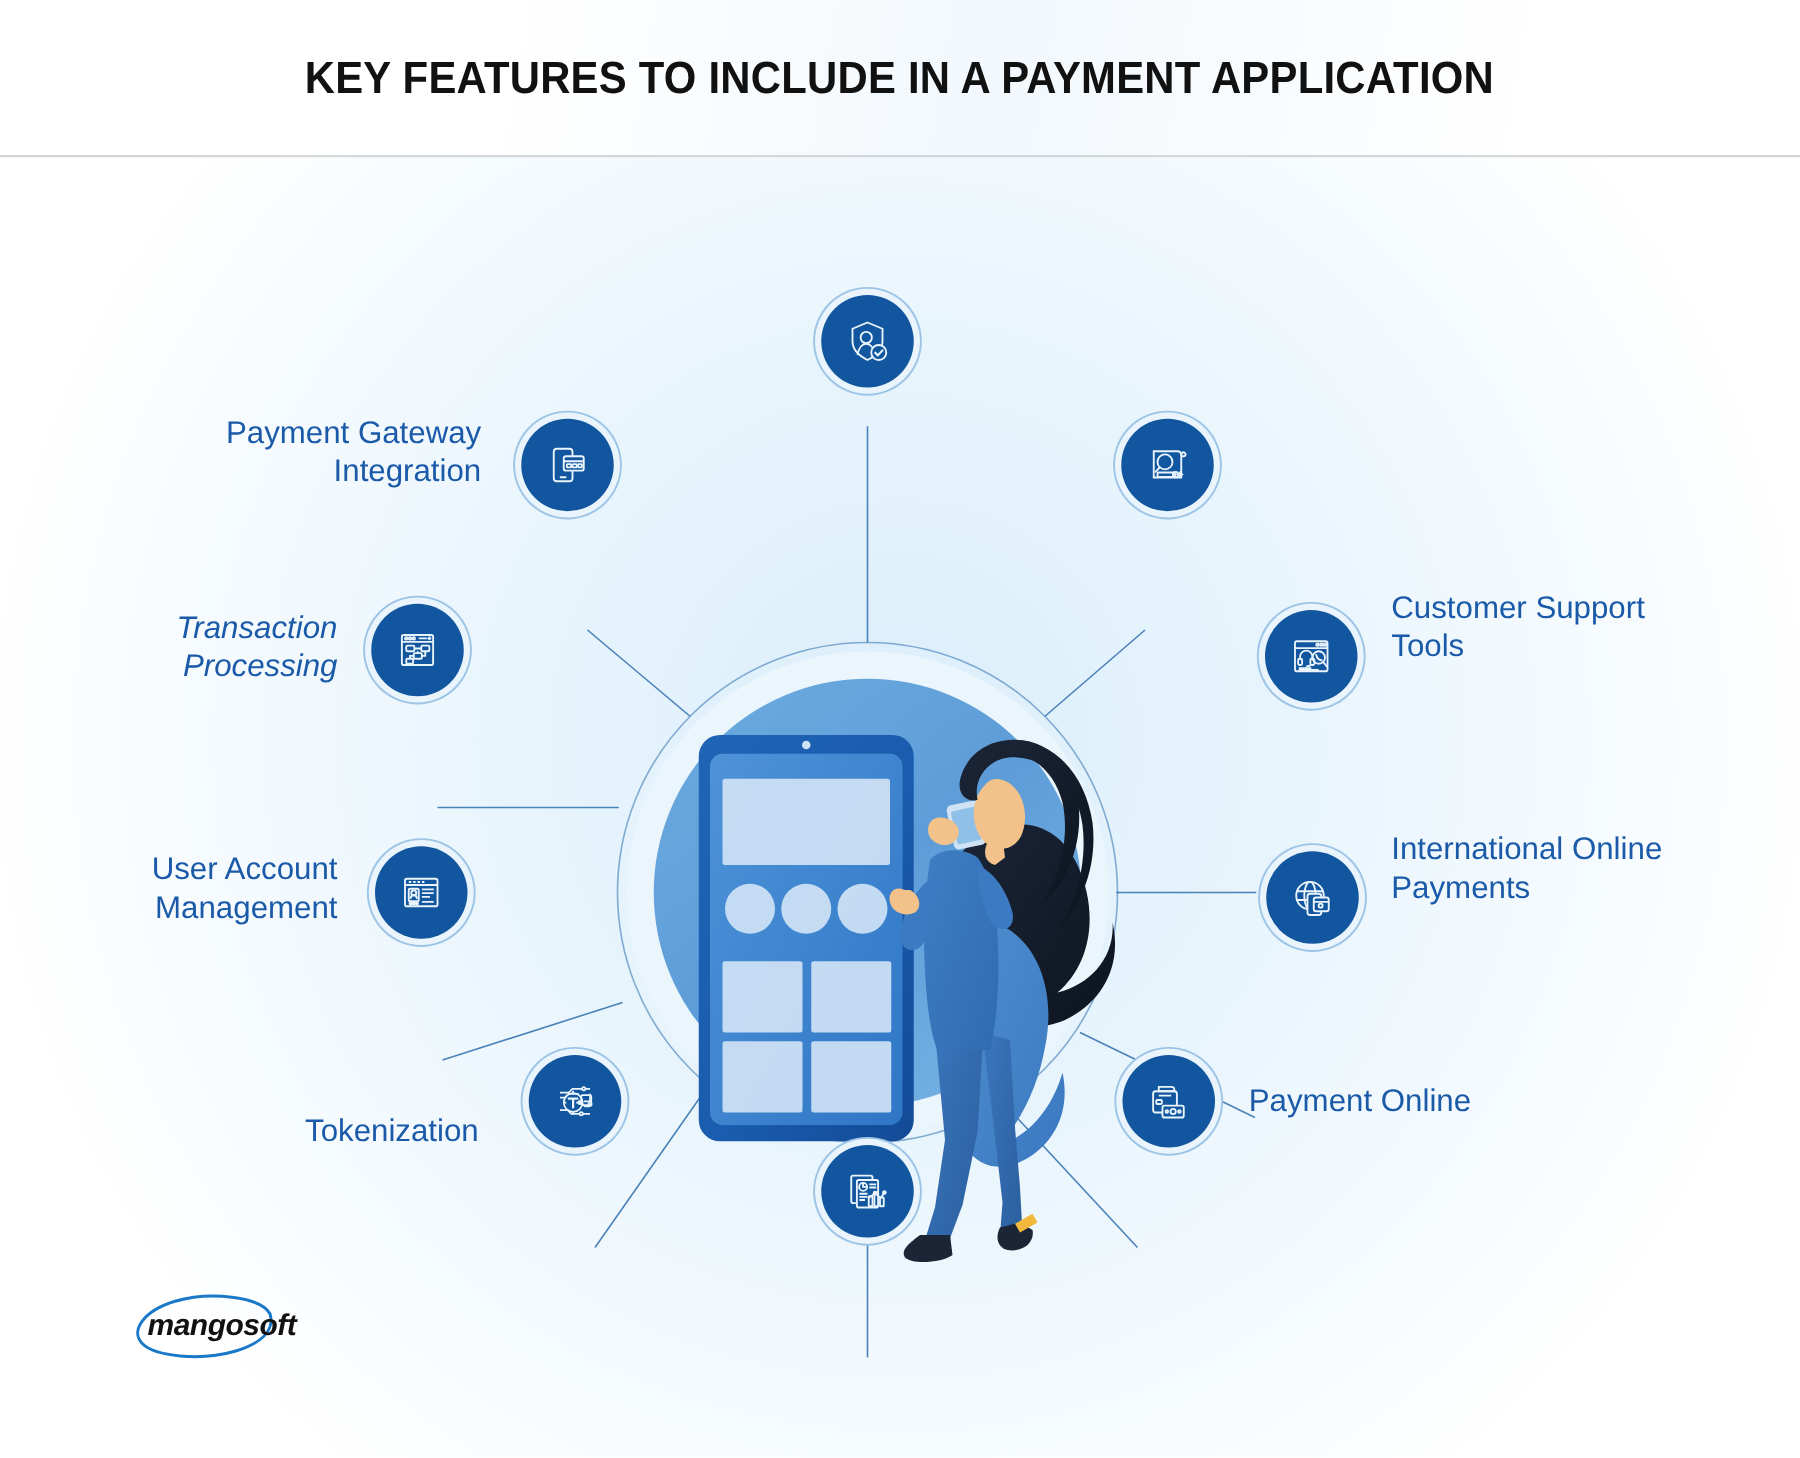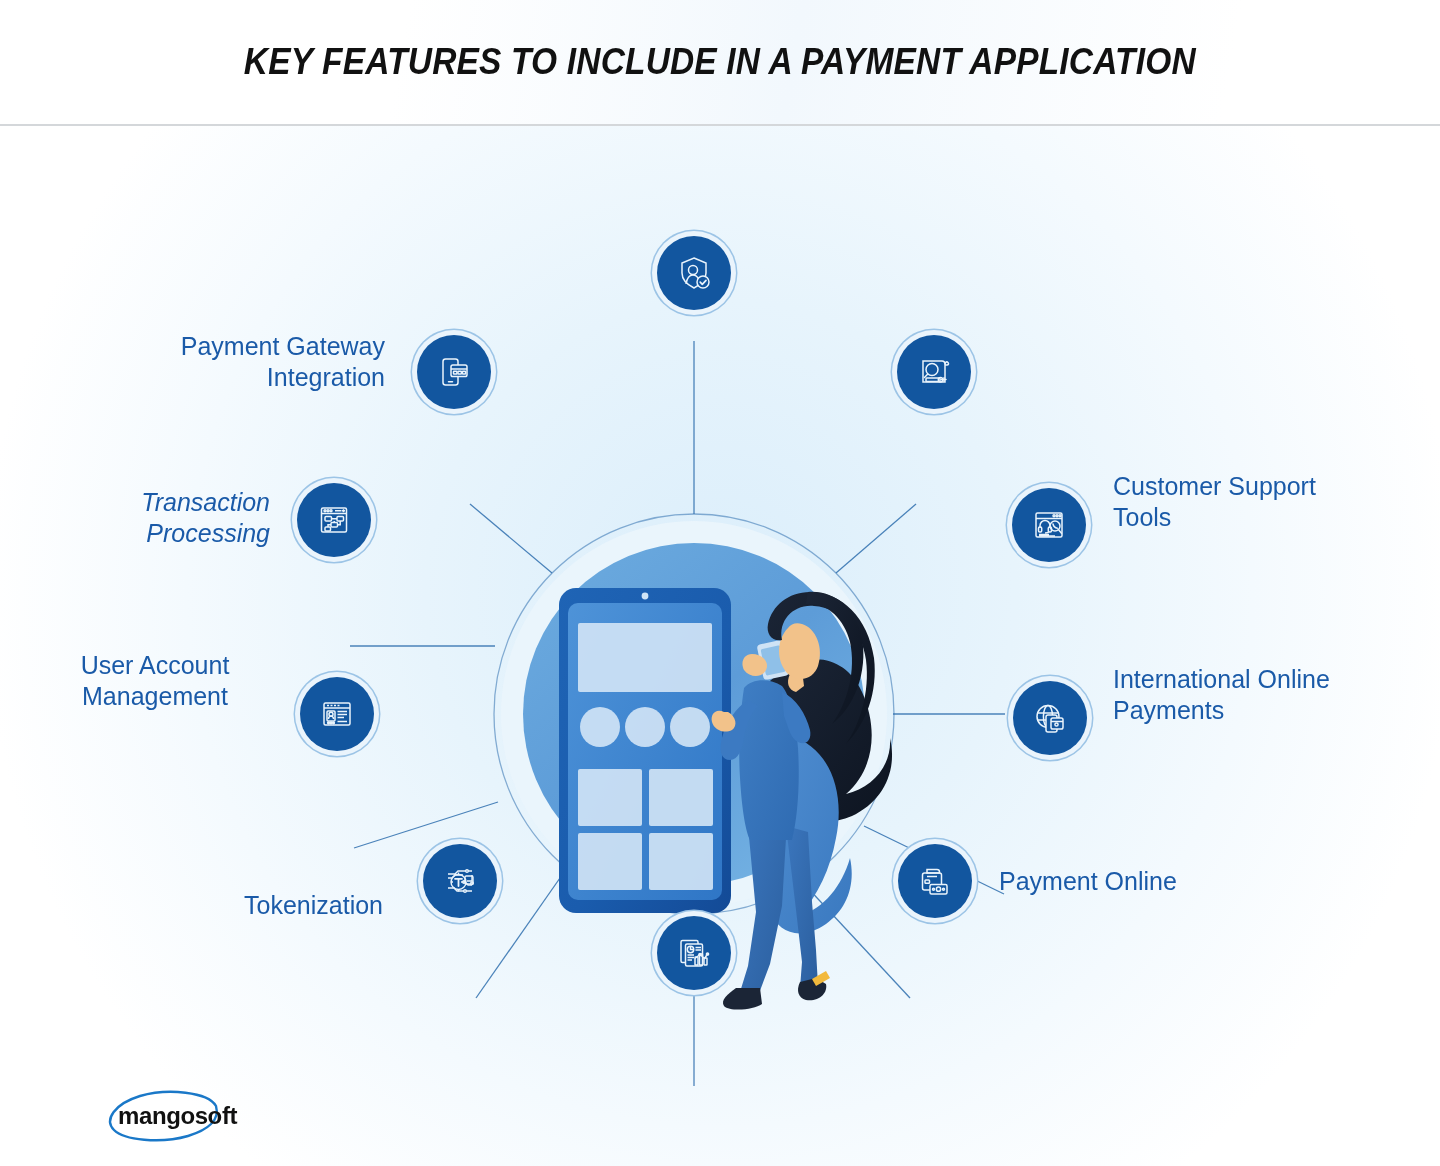--- a/index.html
+++ b/index.html
@@ -8,21 +8,21 @@
     font-family: "Liberation Sans", sans-serif;
     background:#ffffff;
     position:relative;
     overflow:hidden;
   }
 
   
   #header {
     position:absolute; left:0; top:0; width:1440px; height:124px;
     background: linear-gradient(100deg,#ffffff 0%,#ffffff 28%,#f2f8fd 55%,#ffffff 85%,#ffffff 100%);
-    display:flex; align-items:center; justify-content:center;font-style:italic;
+    display:flex; align-items:center; justify-content:center;
   }
   #page-title {
     font-size:36px; font-weight:700; color:#111111;
     letter-spacing:.2px;
     transform: scaleX(.93);
     white-space:nowrap;
   }
   #header-divider {
     position:absolute; left:0; top:124px; width:1440px; height:2px;
     background:#d4d7da;
@@ -52,21 +52,21 @@
   
   .badge {
     position:absolute; width:74px; height:74px; border-radius:50%;
     background:#12569f;
     box-shadow:0 0 0 5px #eaf4fc, 0 0 0 6.5px #9cc4e6;
     display:flex; align-items:center; justify-content:center;
   }
   .badge svg { display:block; }
 
   
-  #logo { position:absolute; left:98px; top:1086px; width:190px; height:62px; }
+  #logo { position:absolute; left:98px; top:1031px; width:190px; height:62px;font-style:italic; }
   #logo-text {
     position:absolute; left:20px; top:16px;
     font-size:24px; font-weight:700; color:#111111;
     letter-spacing:-0.4px;
   }
 </style>
 </head>
 <body>
 
 <div id="header">
@@ -285,21 +285,21 @@
         <circle cx="24" cy="21" r="1.3"></circle>
       <circle cx="25" cy="30" r="1.3"></circle>
         <circle cx="32" cy="22.3" r="1.3"></circle>
       <rect x="25" y="15" width="8" height="8" rx="1.2"></rect>
       <circle cx="18.5" cy="21" r="7.5"></circle>
       <path d="M15 17.8 H22 M18.5 17.8 V25" stroke-width="1.8" stroke-linecap="round"></path>
       <path d="M11 21 H13 M24 21 H26 M18.5 13.5 V11.5 M18.5 28.5 V30.5"></path>
     </svg>
   </div>
 
-  <div class="feature-label lbl-left" style="left:40px; top:524px; width:230px;text-align:center;">User Account
+  <div class="feature-label lbl-left" style="left:40px; top:554px; width:230px;">User Account
 Management</div>
   <div class="badge" style="left:300px; top:551px;">
     <svg width="40" height="40" viewBox="0 0 40 40" fill="none" stroke="#eaf4fc" stroke-width="1.5">
       <rect x="7" y="9" width="26" height="22" rx="1.5"></rect>
       <path d="M7 14 H33"></path>
       <path d="M10 11.6 H12 M13.5 11.6 H15.5 M17 11.6 H19 M20.5 11.6 H22.5"></path>
       <rect x="10" y="17" width="8" height="10" rx="1"></rect>
       <circle cx="14" cy="20.3" r="2"></circle>
       <path d="M11.3 25 C11.8 22.8 12.9 22 14 22 C15.1 22 16.2 22.8 16.7 25"></path>
       <path d="M20.5 17.5 H30 M20.5 20.5 H30 M20.5 23.5 H27"></path>

